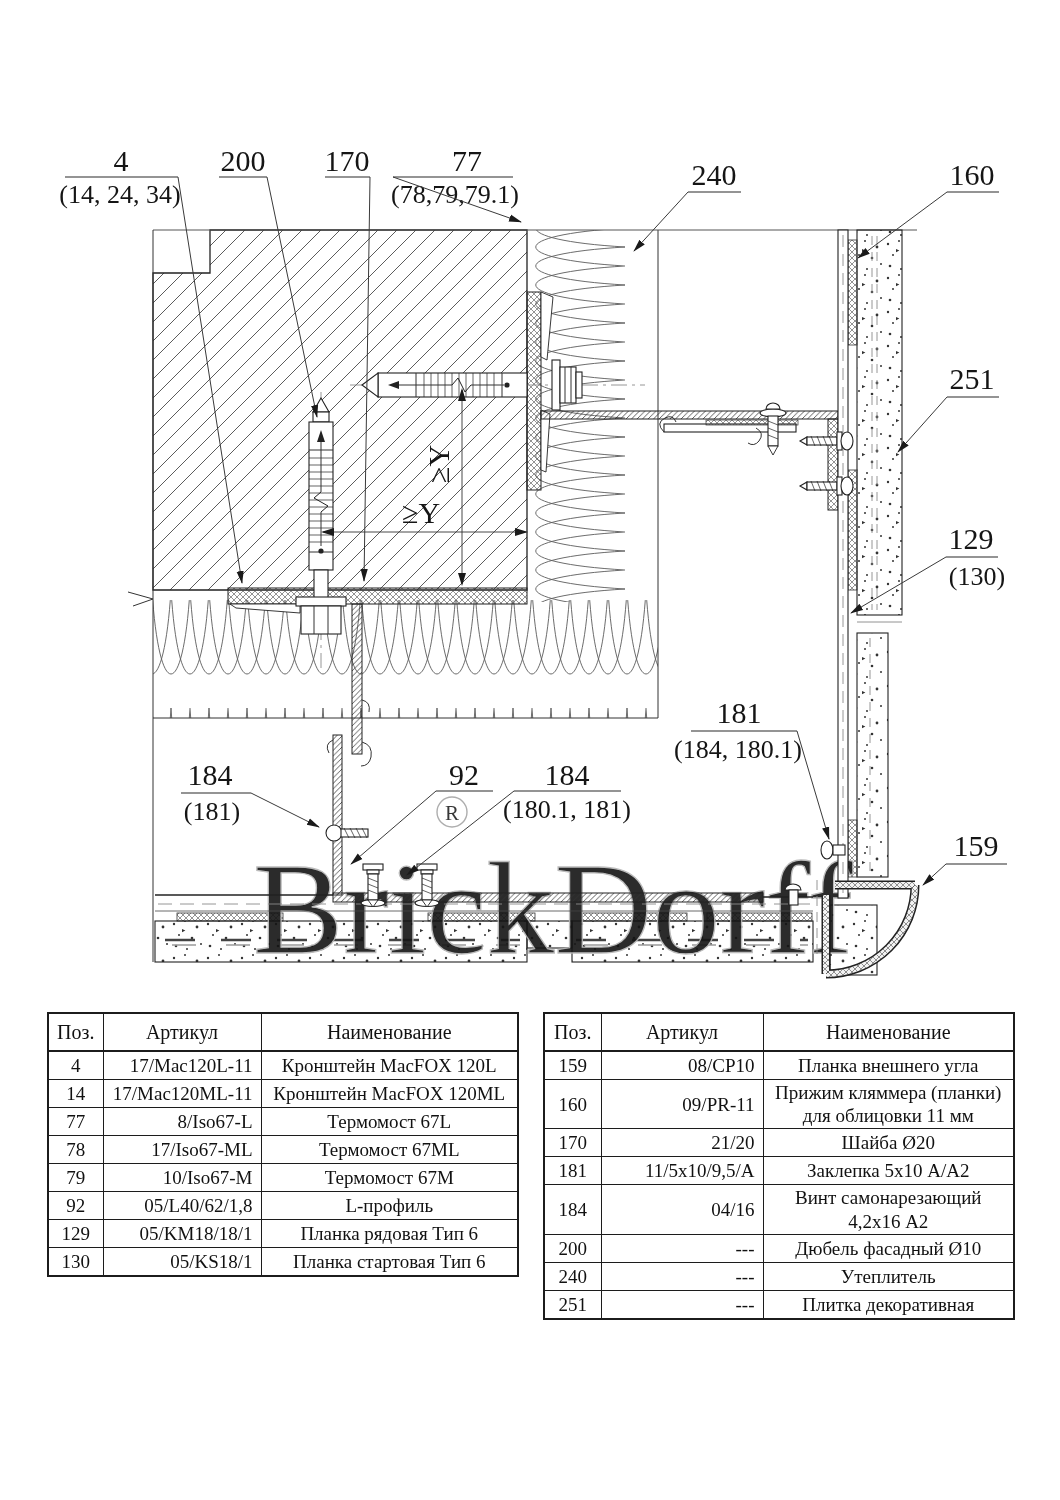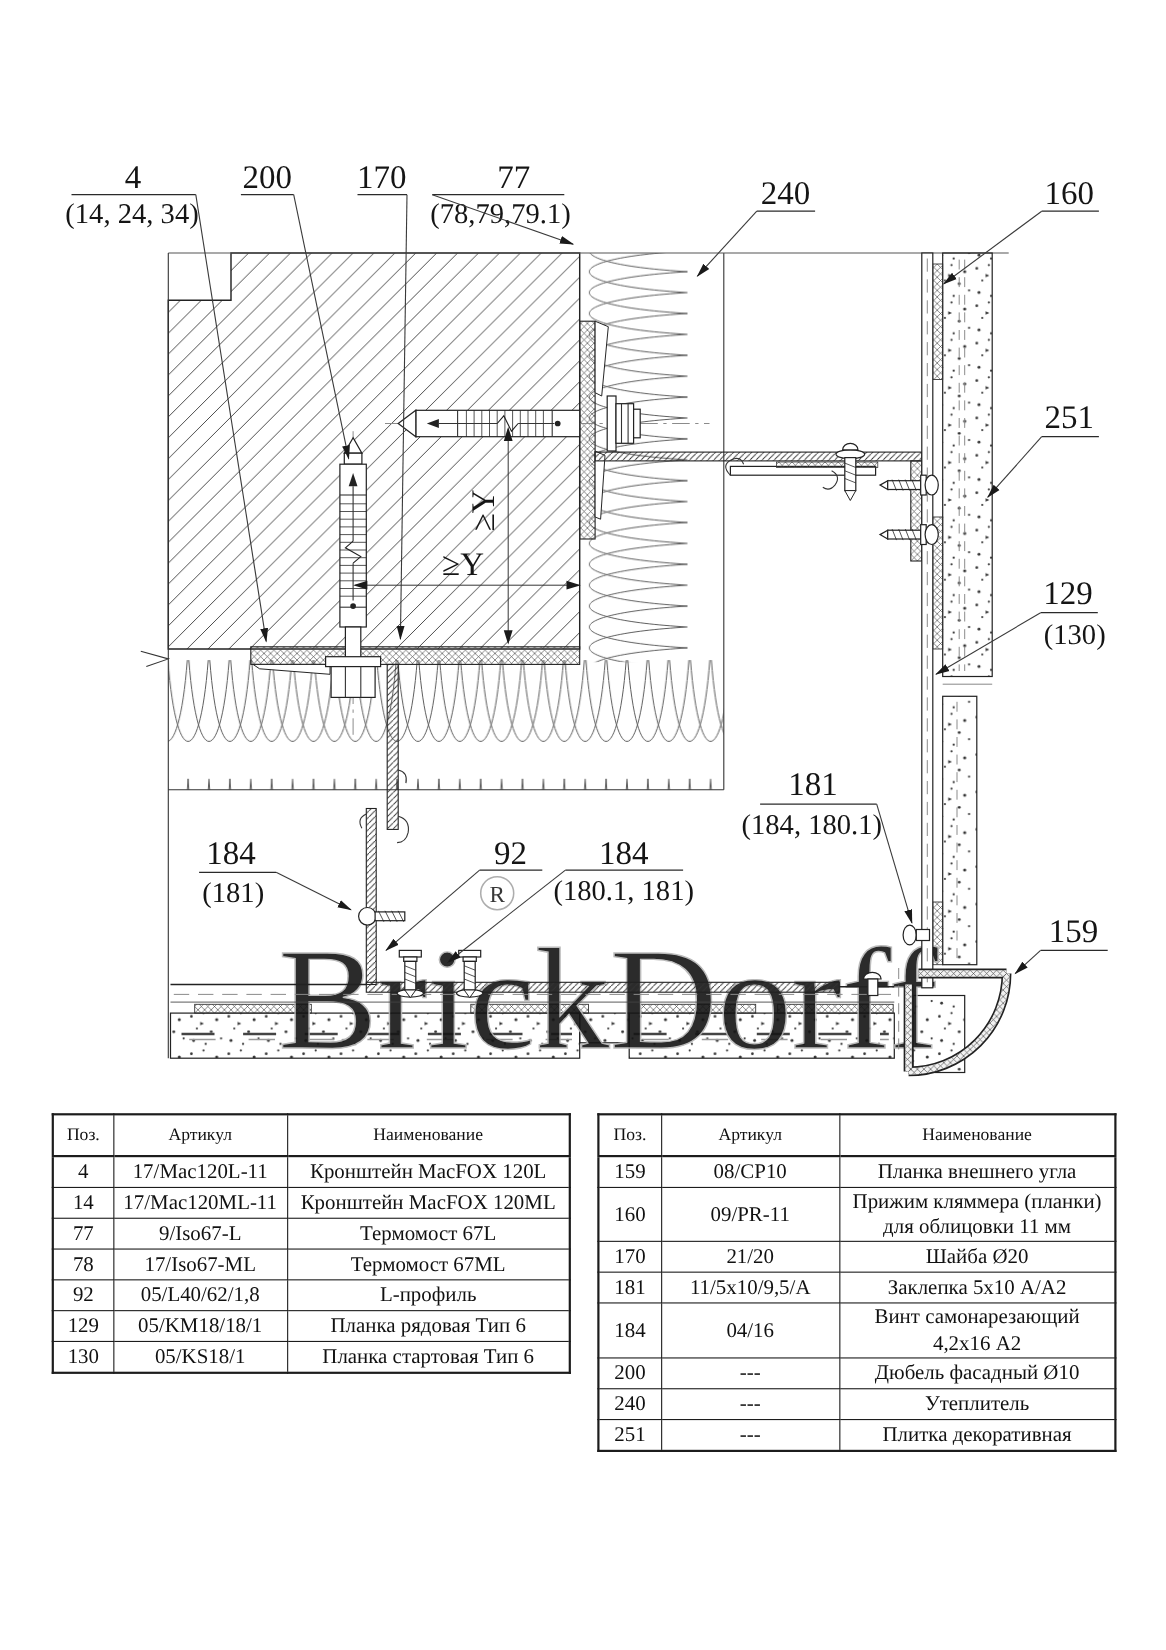--- a/index.html
+++ b/index.html
@@ -14,25 +14,25 @@
   .thin{stroke:#333;stroke-width:1;fill:none;}
   .med{stroke:#222;stroke-width:1.4;fill:none;}
   .part{stroke:#222;stroke-width:1.1;fill:#fff;}
   .dashc{stroke:#8a8a8a;stroke-width:0.9;fill:none;}
   
   .ptable{position:absolute;border-collapse:collapse;table-layout:fixed;background:#fff;
           font-size:19px;}
   .ptable th,.ptable td{border:1px solid #1c1c1c;padding:1px 8px;line-height:1.22;
           overflow:hidden;}
   .ptable{border:2px solid #1c1c1c;}
-  .ptable th{font-weight:normal;font-size:16px;text-align:center;height:34px;
+  .ptable th{font-weight:normal;font-size:20px;text-align:center;height:34px;
           border-bottom:2px solid #1c1c1c;}
   .ptable td{height:25px;}
   .ptable td.pos{text-align:center;}
-  .ptable td.art{text-align:center;margin-top:14px;}
+  .ptable td.art{text-align:right;margin-top:14px;}
   .ptable td.nam{text-align:center;}
   #tbl-left{left:47px;top:1012px;width:470px;}
   #tbl-right{left:543px;top:1012px;width:470px;}
 </style>
 </head>
 <body>
 
 <div id="page">
 
 <svg width="1060" height="1008" viewBox="0 0 1060 1008">
@@ -380,27 +380,32 @@
           <td class="art">17/Mac120L-11</td>
           <td class="nam">Кронштейн MacFOX 120L</td>
         </tr>
     <tr>
           <td class="pos">14</td>
           <td class="art">17/Mac120ML-11</td>
           <td class="nam">Кронштейн MacFOX 120ML</td>
         </tr>
     <tr>
           <td class="pos">77</td>
-          <td class="art">9/Iso67-L</td>
+          <td class="art">8/Iso67-L</td>
           <td class="nam">Термомост 67L</td>
         </tr>
     <tr>
           <td class="pos">78</td>
           <td class="art">17/Iso67-ML</td>
           <td class="nam">Термомост 67ML</td>
+        </tr>
+    <tr>
+          <td class="pos">79</td>
+          <td class="art">10/Iso67-M</td>
+          <td class="nam">Термомост 67M</td>
         </tr>
     <tr>
           <td class="pos">92</td>
           <td class="art">05/L40/62/1,8</td>
           <td class="nam">L-профиль</td>
         </tr>
     <tr>
           <td class="pos">129</td>
           <td class="art">05/KM18/18/1</td>
           <td class="nam">Планка рядовая Тип 6</td>

